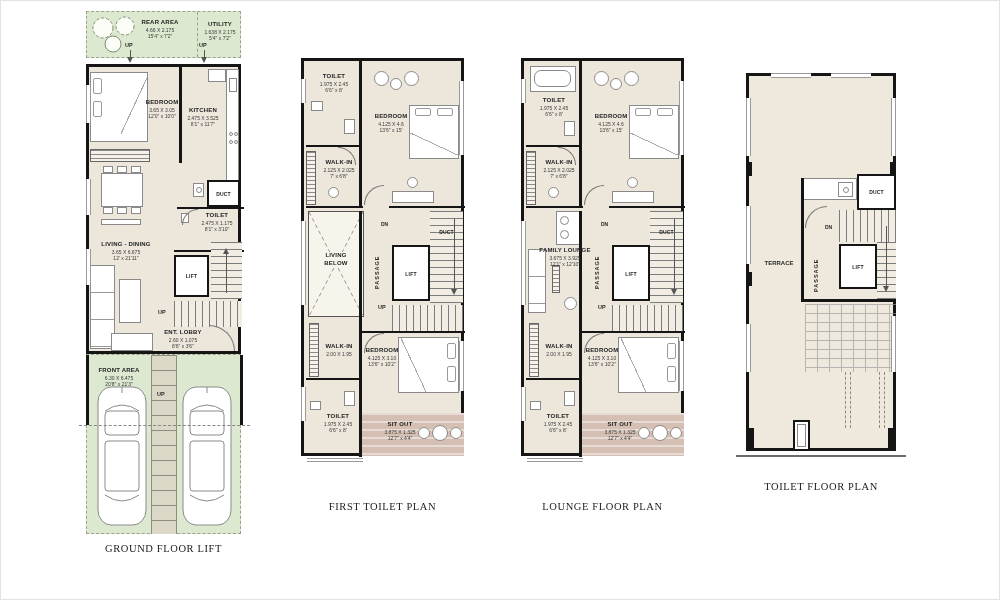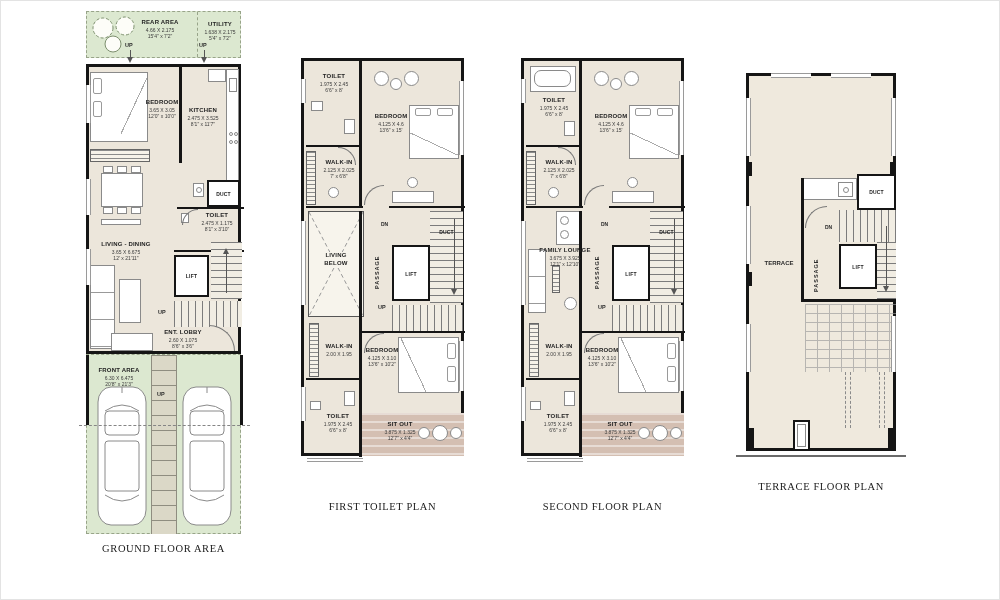--- a/index.html
+++ b/index.html
@@ -184,21 +184,21 @@
         <rect x="3" y="4" rx="13" ry="15" width="48" height="138" fill="#fff" stroke="#8a8a8a"></rect>
         <rect x="10" y="28" width="34" height="24" rx="4" fill="#fff" stroke="#8a8a8a"></rect>
         <rect x="10" y="58" width="34" height="50" rx="3" fill="#fff" stroke="#8a8a8a"></rect>
         <path d="M10 28 Q27 16 44 28" fill="none" stroke="#8a8a8a"></path>
         <path d="M10 112 Q27 124 44 112" fill="none" stroke="#8a8a8a"></path>
         <line x1="27" y1="4" x2="27" y2="10" stroke="#8a8a8a"></line>
       </svg>
       <div class="dashline" style="left:-8px;top:70px;width:171px;"></div>
     </div>
 
-    <div class="title" style="left:0;top:534px;width:155px;">GROUND FLOOR AREA</div>
+    <div class="title" style="left:0;top:534px;width:155px;">GROUND FLOOR LIFT</div>
   </div>
 
   <div class="plan" style="left:300px;top:57px;width:163px;height:470px;">
     <div class="block wall" style="left:0;top:0;width:163px;height:398px;">
 
       <div class="window-v" style="left:-3px;top:18px;height:24px;"></div>
       <div class="window-v" style="left:-3px;top:160px;height:84px;"></div>
       <div class="window-v" style="left:-3px;top:326px;height:34px;"></div>
       <div class="window-v" style="left:155px;top:20px;height:74px;"></div>
       <div class="window-v" style="left:155px;top:280px;height:50px;"></div>
@@ -429,21 +429,21 @@
           <div class="rname">SIT OUT</div>
           <div class="rdim">3.875 X 1.325</div>
           <div class="rdim">12'7" x 4'4"</div>
         </div>
         <div class="furn circle" style="left:70px;top:12px;width:16px;height:16px;"></div>
         <div class="furn circle" style="left:56px;top:14px;width:12px;height:12px;"></div>
         <div class="furn circle" style="left:88px;top:14px;width:12px;height:12px;"></div>
       </div>
     </div>
     <div class="block" style="left:6px;top:400px;width:56px;height:4px;border-top:1px solid #9a9a9a;border-bottom:1px solid #9a9a9a;"></div>
-    <div class="title" style="left:0;top:443px;width:163px;">SECOND FLOOR PLAN</div>
+    <div class="title" style="left:0;top:443px;width:163px;">LOUNGE FLOOR PLAN</div>
   </div>
 
   <div class="plan" style="left:745px;top:72px;width:150px;height:440px;">
     <div class="block wall" style="left:0;top:0;width:150px;height:378px;background:#efe9dd;">
 
       <div class="window-v" style="left:-3px;top:22px;height:58px;"></div>
       <div class="window-v" style="left:-3px;top:130px;height:58px;"></div>
       <div class="window-v" style="left:-3px;top:248px;height:48px;"></div>
       <div class="window-v" style="left:142px;top:22px;height:58px;"></div>
       <div class="window-v" style="left:142px;top:240px;height:56px;"></div>
@@ -491,16 +491,16 @@
       <div class="vdash" style="left:96px;top:296px;height:56px;"></div>
       <div class="vdash" style="left:101px;top:296px;height:56px;"></div>
       <div class="vdash" style="left:130px;top:296px;height:56px;"></div>
       <div class="vdash" style="left:135px;top:296px;height:56px;"></div>
 
       <div class="block" style="left:44px;top:344px;width:17px;height:31px;border:2px solid #151515;background:#fff;">
         <div class="furn" style="left:2px;top:2px;width:9px;height:23px;"></div>
       </div>
     </div>
     <div class="block" style="left:-10px;top:382px;width:170px;height:2px;background:#6a6a6a;"></div>
-    <div class="title" style="left:0;top:408px;width:150px;">TERRACE FLOOR PLAN</div>
+    <div class="title" style="left:0;top:408px;width:150px;">TOILET FLOOR PLAN</div>
   </div>
 
 </div>
 
 </body></html>

